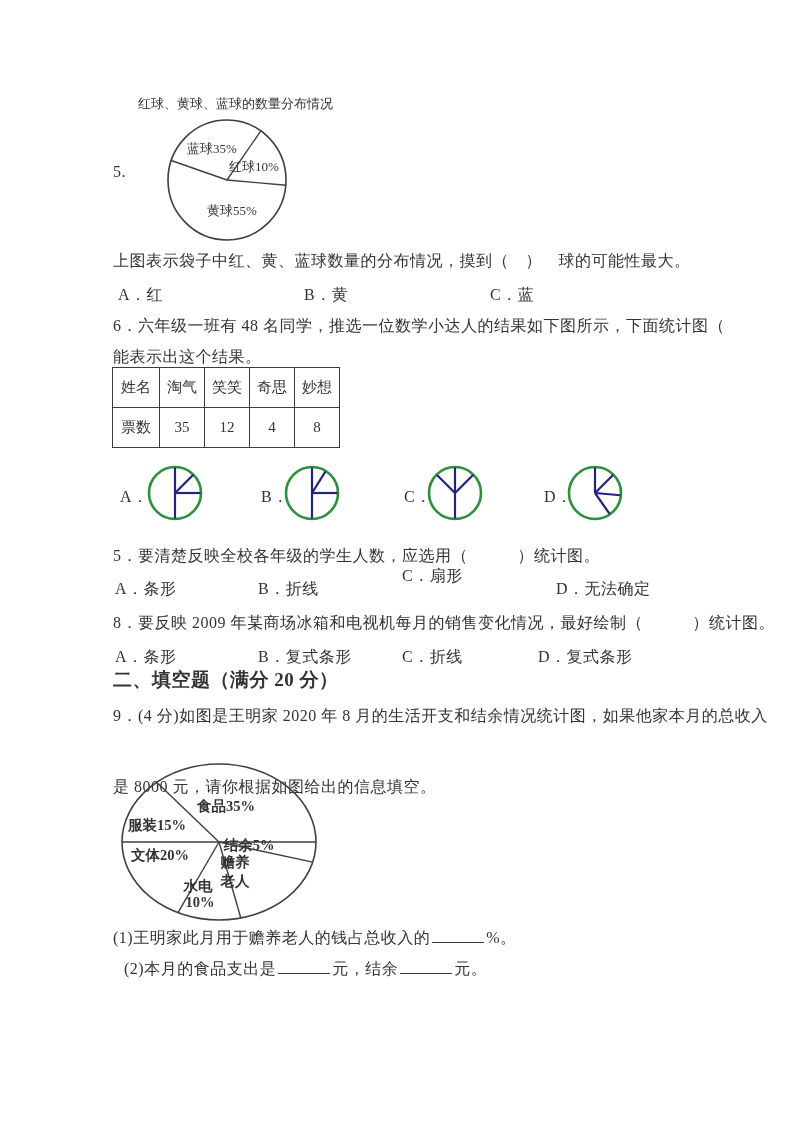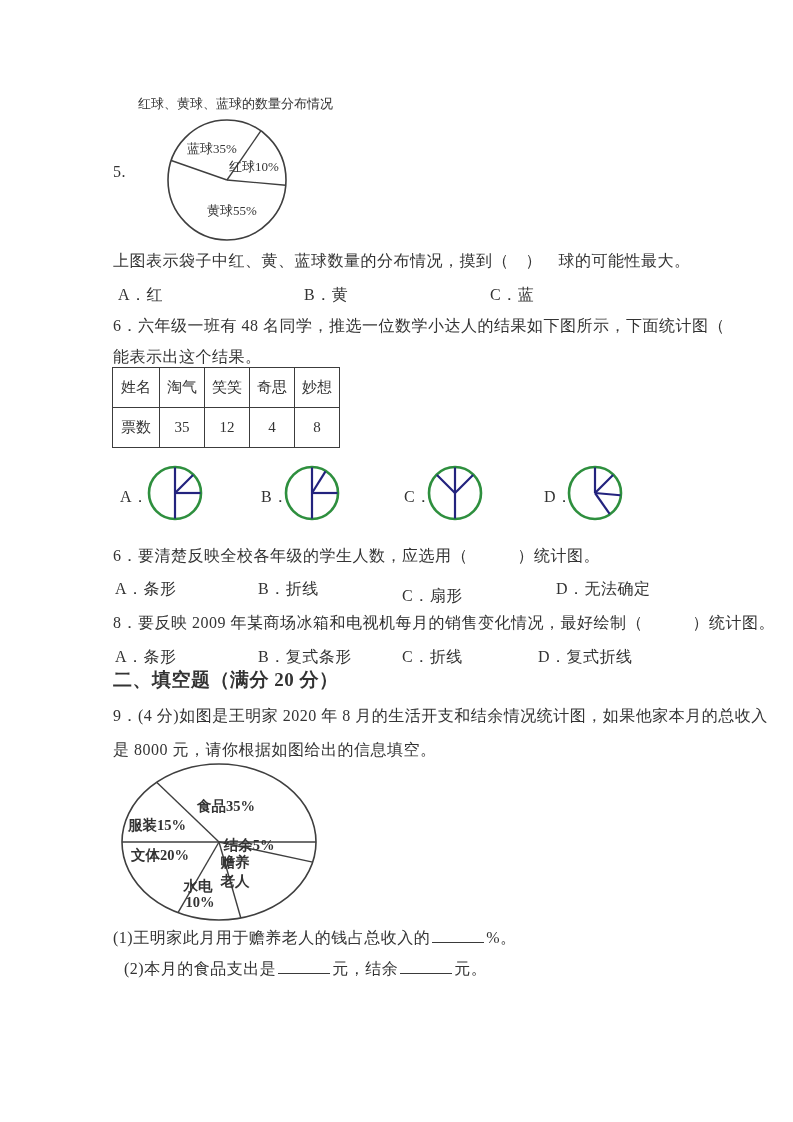--- a/index.html
+++ b/index.html
@@ -86,36 +86,36 @@
     </svg>
   <div class="line" style="left:544px;top:487px">D．</div>
   <svg class="abs" style="left:566px;top:464px" width="58" height="58">
       <circle cx="29" cy="29" r="26" fill="none" stroke="#2e8f3e" stroke-width="2.6"></circle>
       <line x1="29" y1="29" x2="29" y2="3.5" stroke="#23237e" stroke-width="2.2"></line>
       <line x1="29" y1="29" x2="47.031222920256965" y2="10.968777079743038" stroke="#23237e" stroke-width="2.2"></line>
       <line x1="29" y1="29" x2="54.40296480133951" y2="31.222471440065284" stroke="#23237e" stroke-width="2.2"></line>
       <line x1="29" y1="29" x2="43.62619912695168" y2="49.88837712936929" stroke="#23237e" stroke-width="2.2"></line>
     </svg>
 
-  <div class="line" style="left:113px;top:546px">6．要清楚反映全校各年级的学生人数，应选用（　　　）统计图。</div>
+  <div class="line" style="left:113px;top:546px">5．要清楚反映全校各年级的学生人数，应选用（　　　）统计图。</div>
   <div class="line" style="left:115px;top:579px">A．条形</div>
   <div class="line" style="left:258px;top:579px">B．折线</div>
-  <div class="line" style="left:402px;top:586px">C．扇形</div>
+  <div class="line" style="left:402px;top:566px">C．扇形</div>
   <div class="line" style="left:556px;top:579px">D．无法确定</div>
 
   <div class="line" style="left:113px;top:613px">8．要反映 2009 年某商场冰箱和电视机每月的销售变化情况，最好绘制（　　　）统计图。</div>
   <div class="line" style="left:115px;top:647px">A．条形</div>
   <div class="line" style="left:258px;top:647px">B．复式条形</div>
   <div class="line" style="left:402px;top:647px">C．折线</div>
-  <div class="line" style="left:538px;top:647px">D．复式折线</div>
+  <div class="line" style="left:538px;top:647px">D．复式条形</div>
 
   <div class="line bold" style="left:113px;top:668px">二、填空题（满分 20 分）</div>
 
   <div class="line" style="left:113px;top:706px">9．(4 分)如图是王明家 2020 年 8 月的生活开支和结余情况统计图，如果他家本月的总收入</div>
-  <div class="line" style="left:113px;top:740px">是 8000 元，请你根据如图给出的信息填空。</div>
+  <div class="line" style="left:113px;top:777px">是 8000 元，请你根据如图给出的信息填空。</div>
 
   <svg class="abs" style="left:108px;top:757px" width="235" height="170">
       <ellipse cx="111" cy="85" rx="97" ry="78" fill="none" stroke="#3f3f3f" stroke-width="1.6"></ellipse>
       <line x1="111" y1="85" x2="208" y2="85" stroke="#3f3f3f" stroke-width="1.4"></line>
       <line x1="111" y1="85" x2="48.64960186040568" y2="25.24853343671972" stroke="#3f3f3f" stroke-width="1.4"></line>
       <line x1="111" y1="85" x2="14" y2="84.99999999999999" stroke="#3f3f3f" stroke-width="1.4"></line>
       <line x1="111" y1="85" x2="70.0060286111521" y2="155.69200738885868" stroke="#3f3f3f" stroke-width="1.4"></line>
       <line x1="111" y1="85" x2="132.8202522713549" y2="161.00086505324833" stroke="#3f3f3f" stroke-width="1.4"></line>
       <line x1="111" y1="85" x2="204.69480515003963" y2="105.18788551799662" stroke="#3f3f3f" stroke-width="1.4"></line>
       <text x="118" y="54" text-anchor="middle" font-size="14.5" font-weight="600" fill="#333333">食品35%</text>

